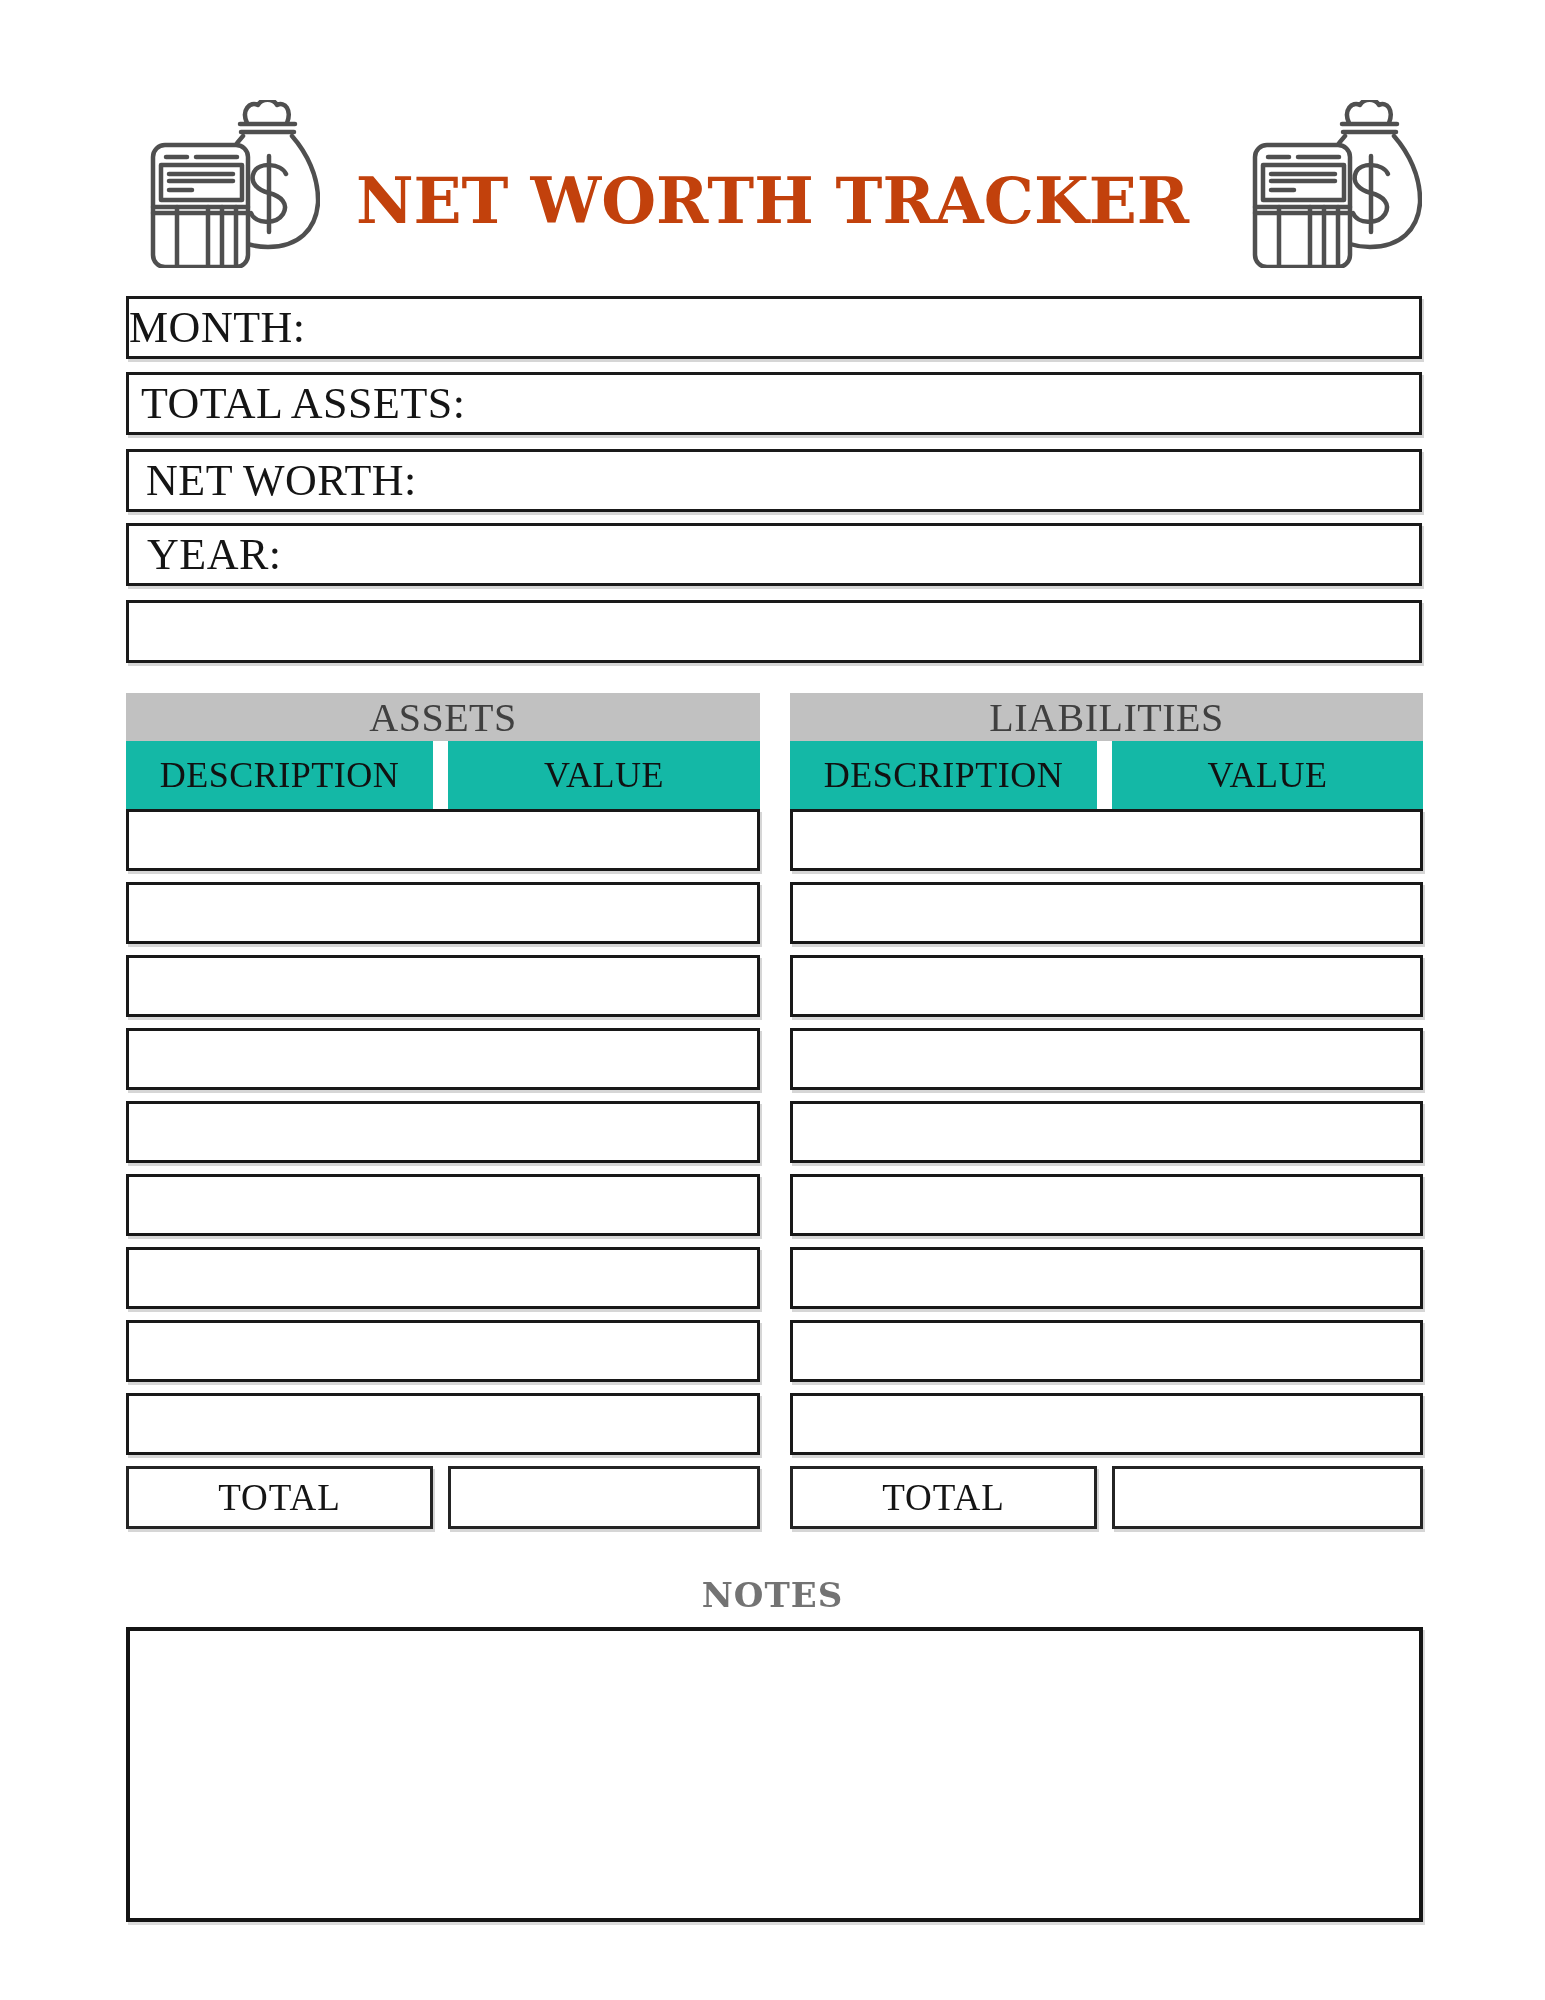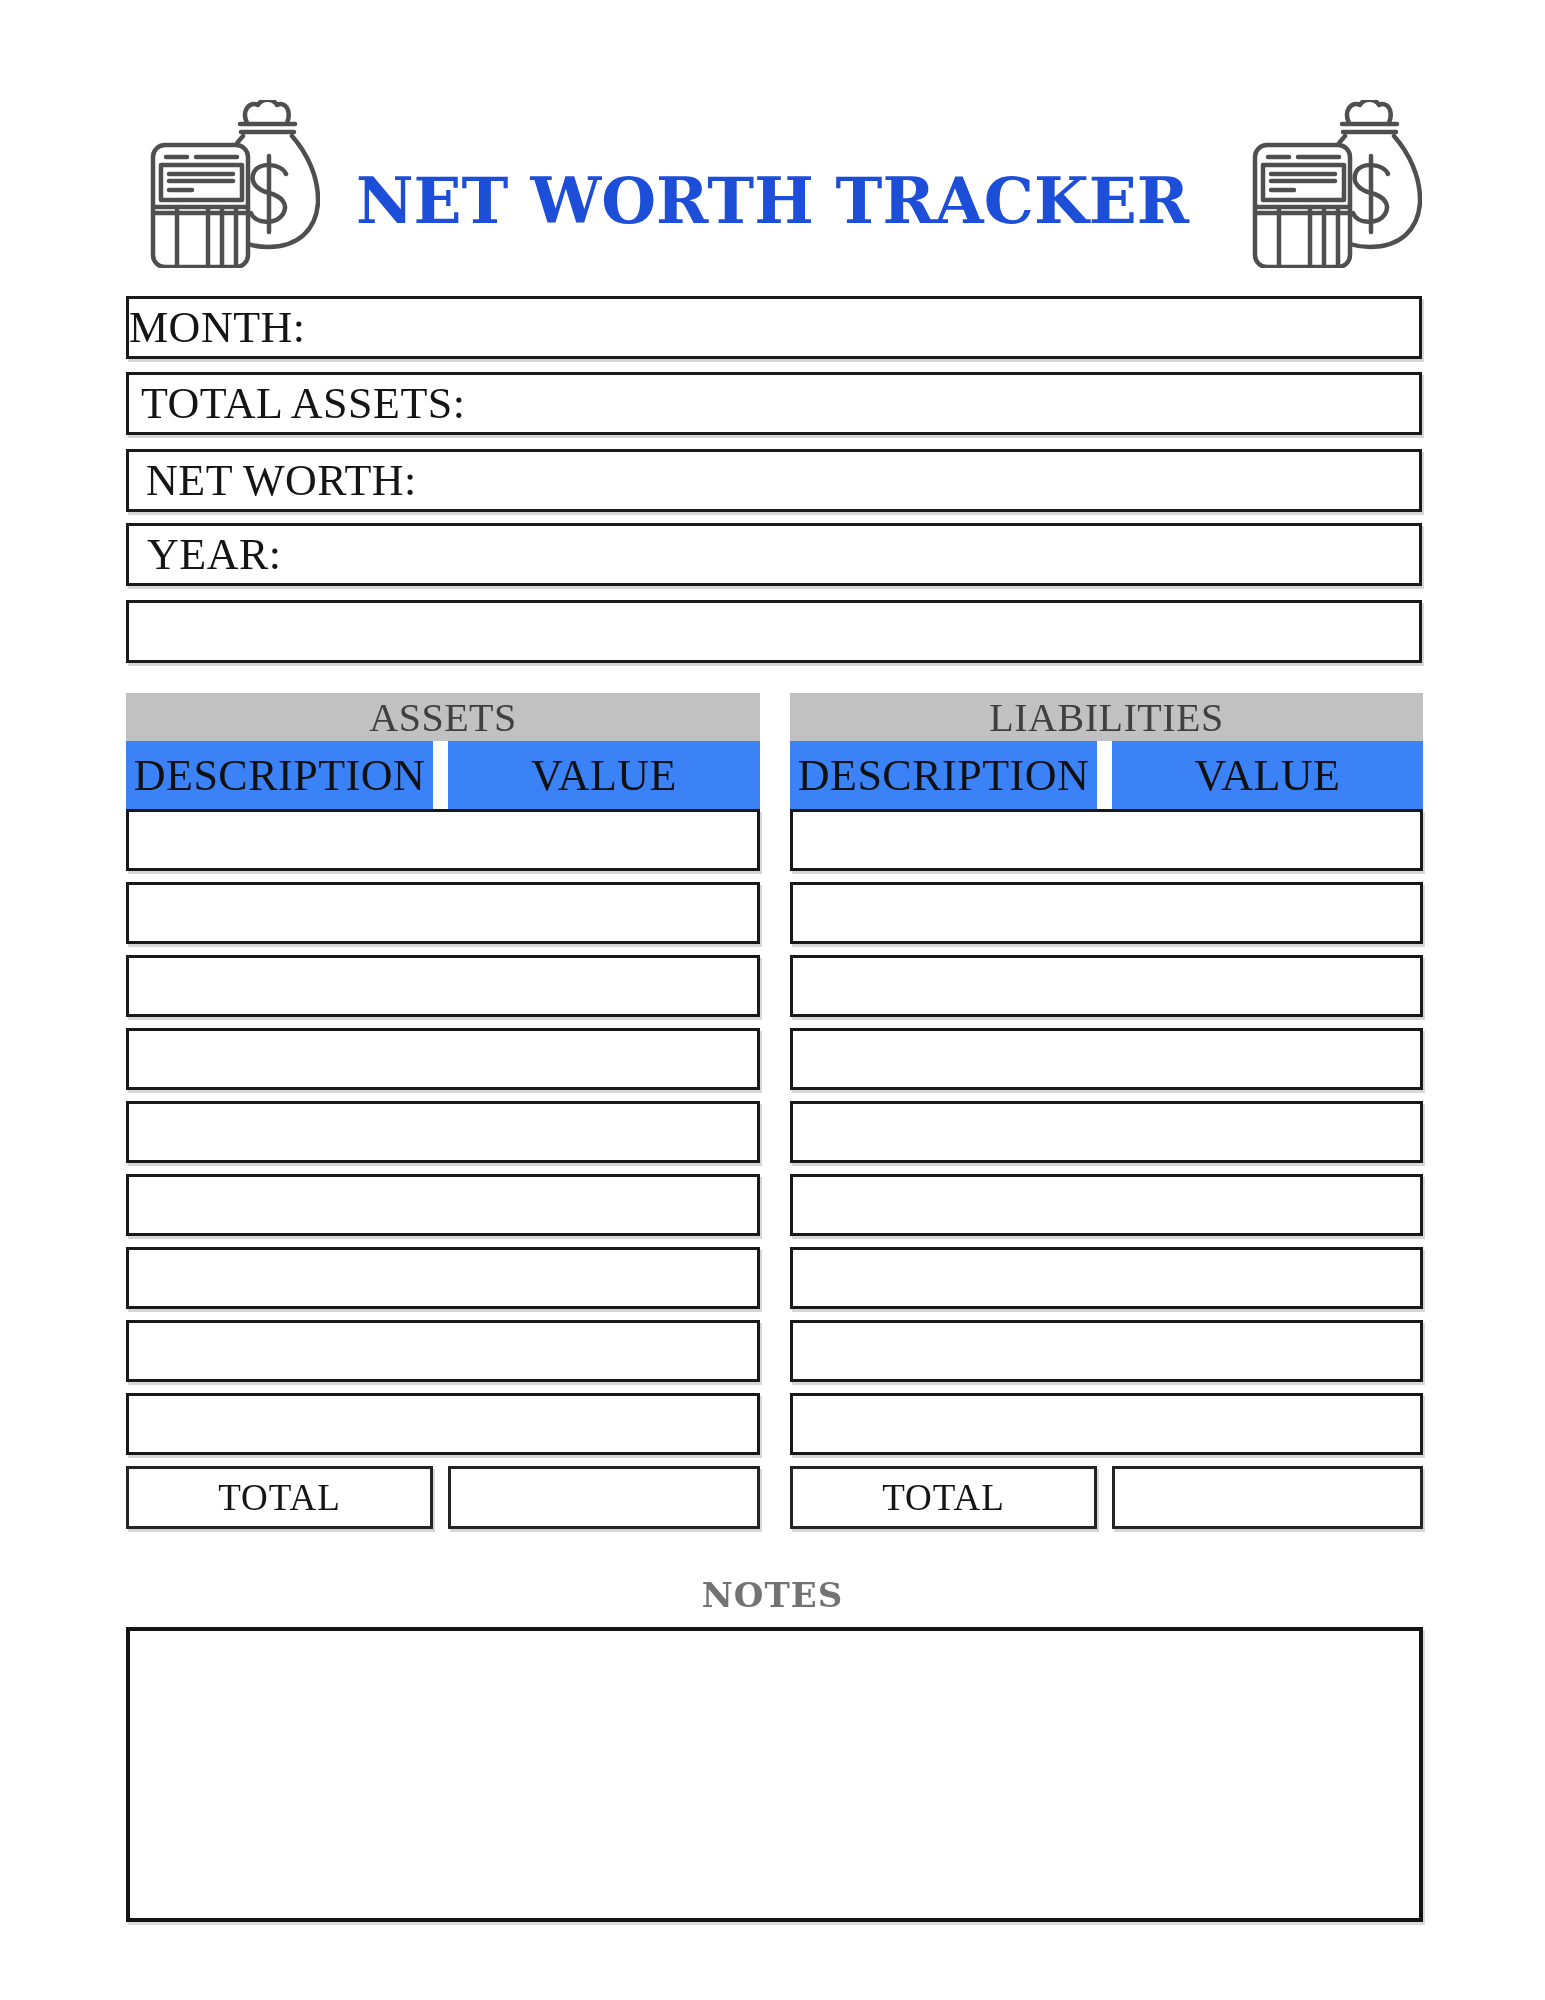--- a/index.html
+++ b/index.html
@@ -9,21 +9,21 @@
     font-family:"Liberation Serif", serif; color:#151515; overflow:hidden;
   }
   
   .hdr-icon { position:absolute; top:100px; width:180px; height:168px; }
   .hdr-icon.left  { left:140px; }
   .hdr-icon.right { left:1242px; }
   .page-title {
     position:absolute; left:0; top:158px; width:100%; height:86px;
     display:flex; align-items:center; justify-content:center;
     font-family:"DejaVu Serif", serif; font-weight:bold; font-size:63px;
-    letter-spacing:0px; color:#1d4ed8; white-space:nowrap;
+    letter-spacing:0px; color:#c2410c; white-space:nowrap;
   }
   
   .field {
     position:absolute; left:126px; width:1296px; height:63px;
     background:#fff; border:3px solid #1a1a1a;
     box-shadow:2px 3px 0 rgba(0,0,0,0.16);
     display:flex; align-items:center; font-size:44px; letter-spacing:0.5px;
   }
   .field .lbl { white-space:nowrap; }
   .f1 { top:296px; }
@@ -36,22 +36,22 @@
   .tbl { position:absolute; top:693px; }
   .tbl.assets { left:126px; width:634px; }
   .tbl.liabs  { left:790px; width:633px; }
   .tbl-title {
     height:48px; background:#c1c1c1;
     display:flex; align-items:center; justify-content:center;
     font-size:40px; letter-spacing:0.5px; color:#404040;
   }
   .tbl-sub { height:68px; display:flex; }
   .tbl-sub .cell {
-    background:#3b82f6; display:flex; align-items:center; justify-content:center;
-    font-size:44px; letter-spacing:0.5px; color:#111;
+    background:#14b8a6; display:flex; align-items:center; justify-content:center;
+    font-size:36px; letter-spacing:0.5px; color:#111;
   }
   .tbl-sub .desc { width:307px; }
   .tbl-sub .gap  { width:15px; background:#ffffff; }
   .tbl-sub .valc { flex:1; }
   .trow {
     height:62px; background:#fff; border:3px solid #181818;
     box-shadow:2px 3px 0 rgba(0,0,0,0.16);
   }
   .trow + .trow { margin-top:11px; }
   .total-row { margin-top:11px; height:63px; display:flex;border-radius:17px; }

